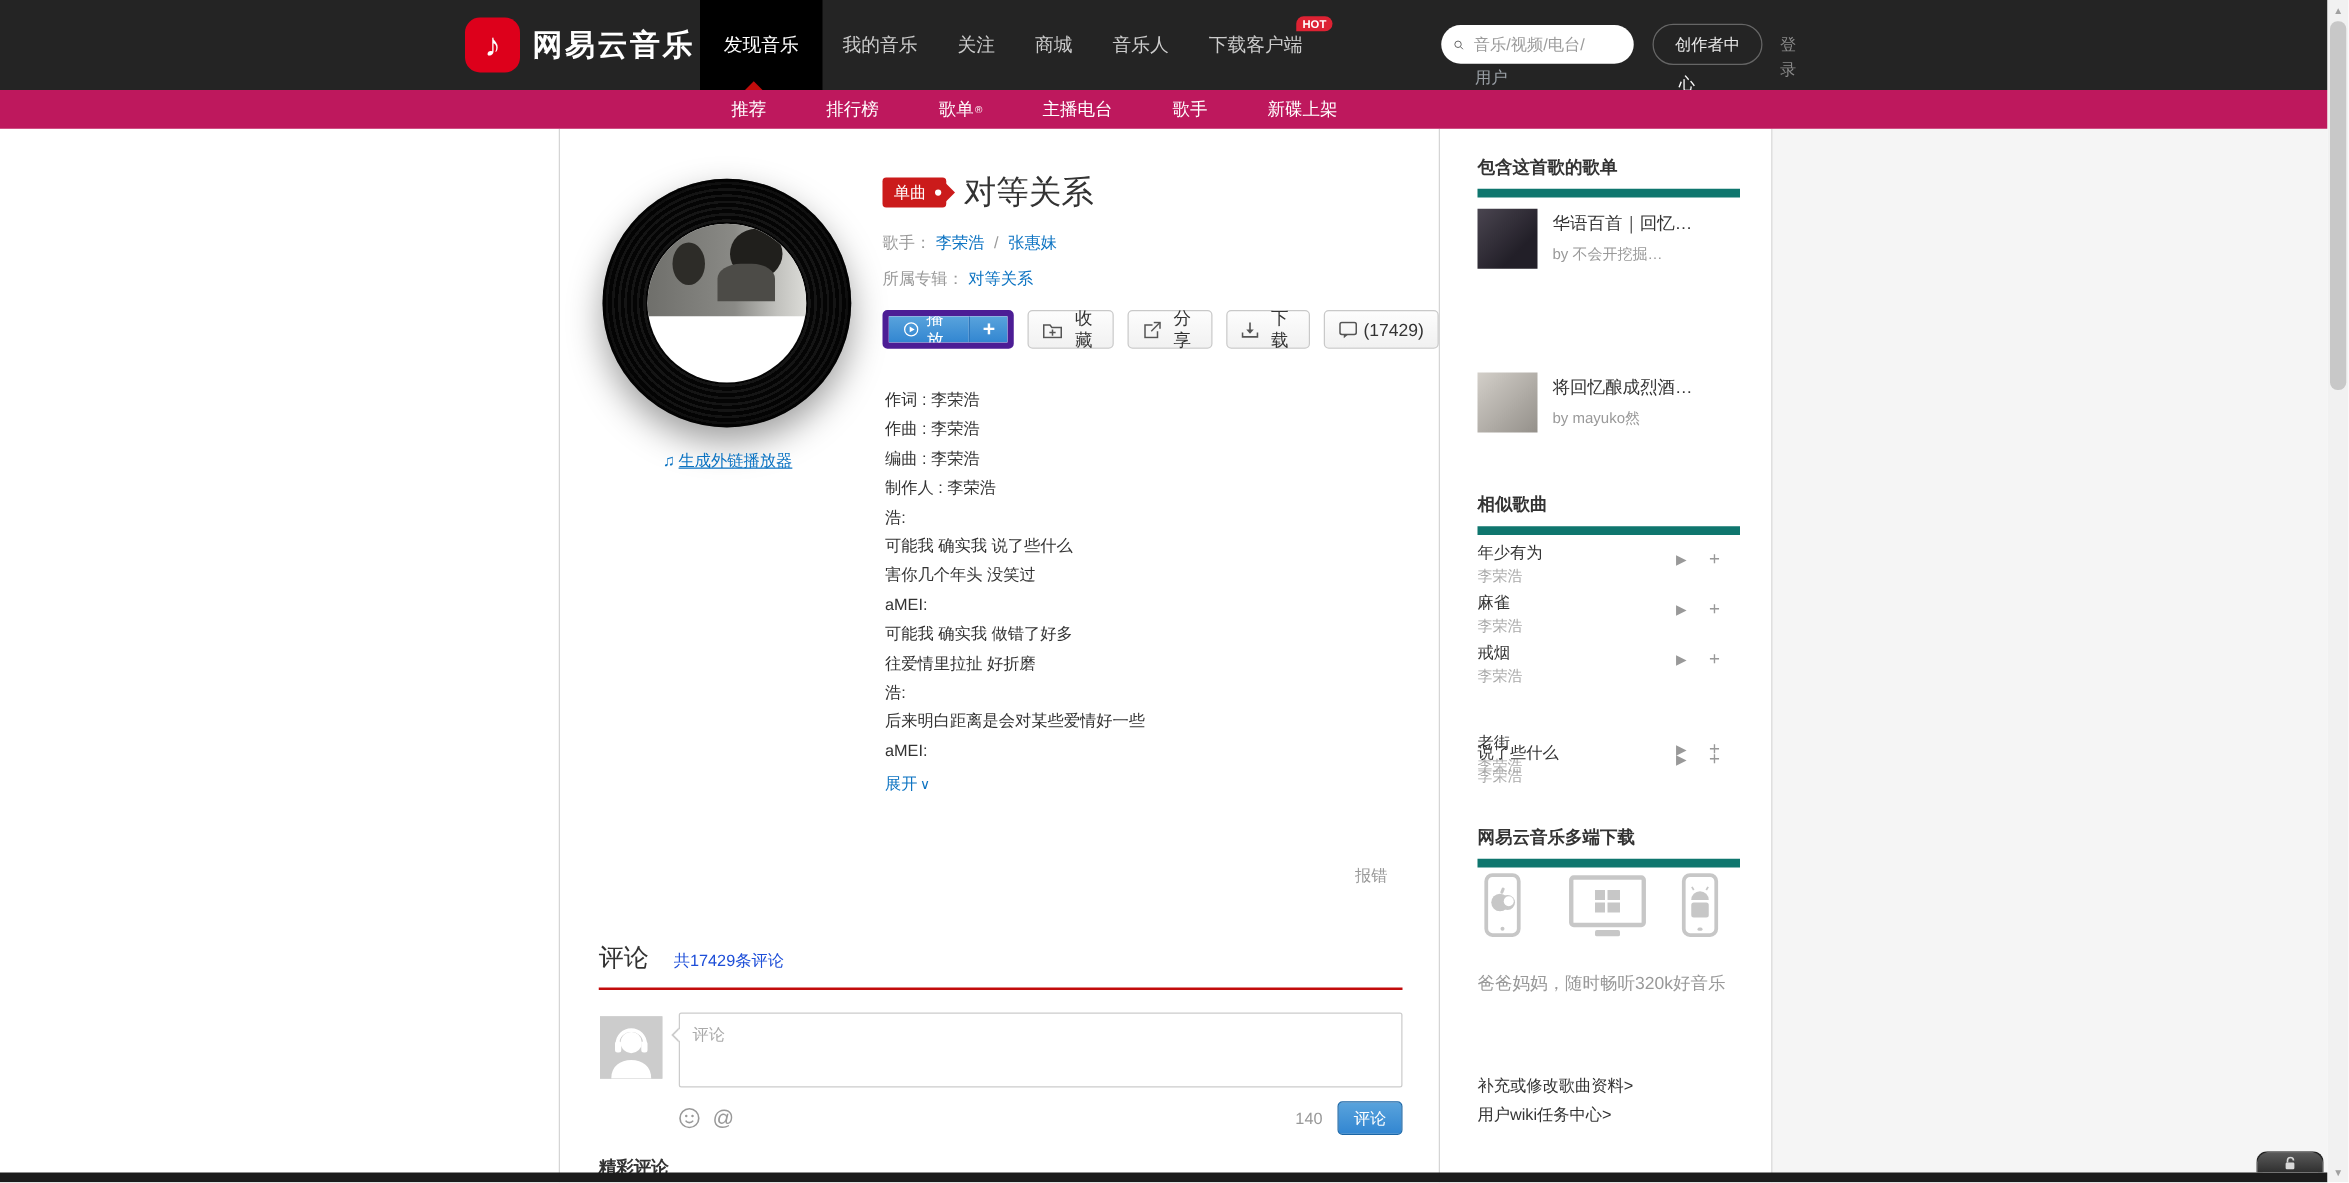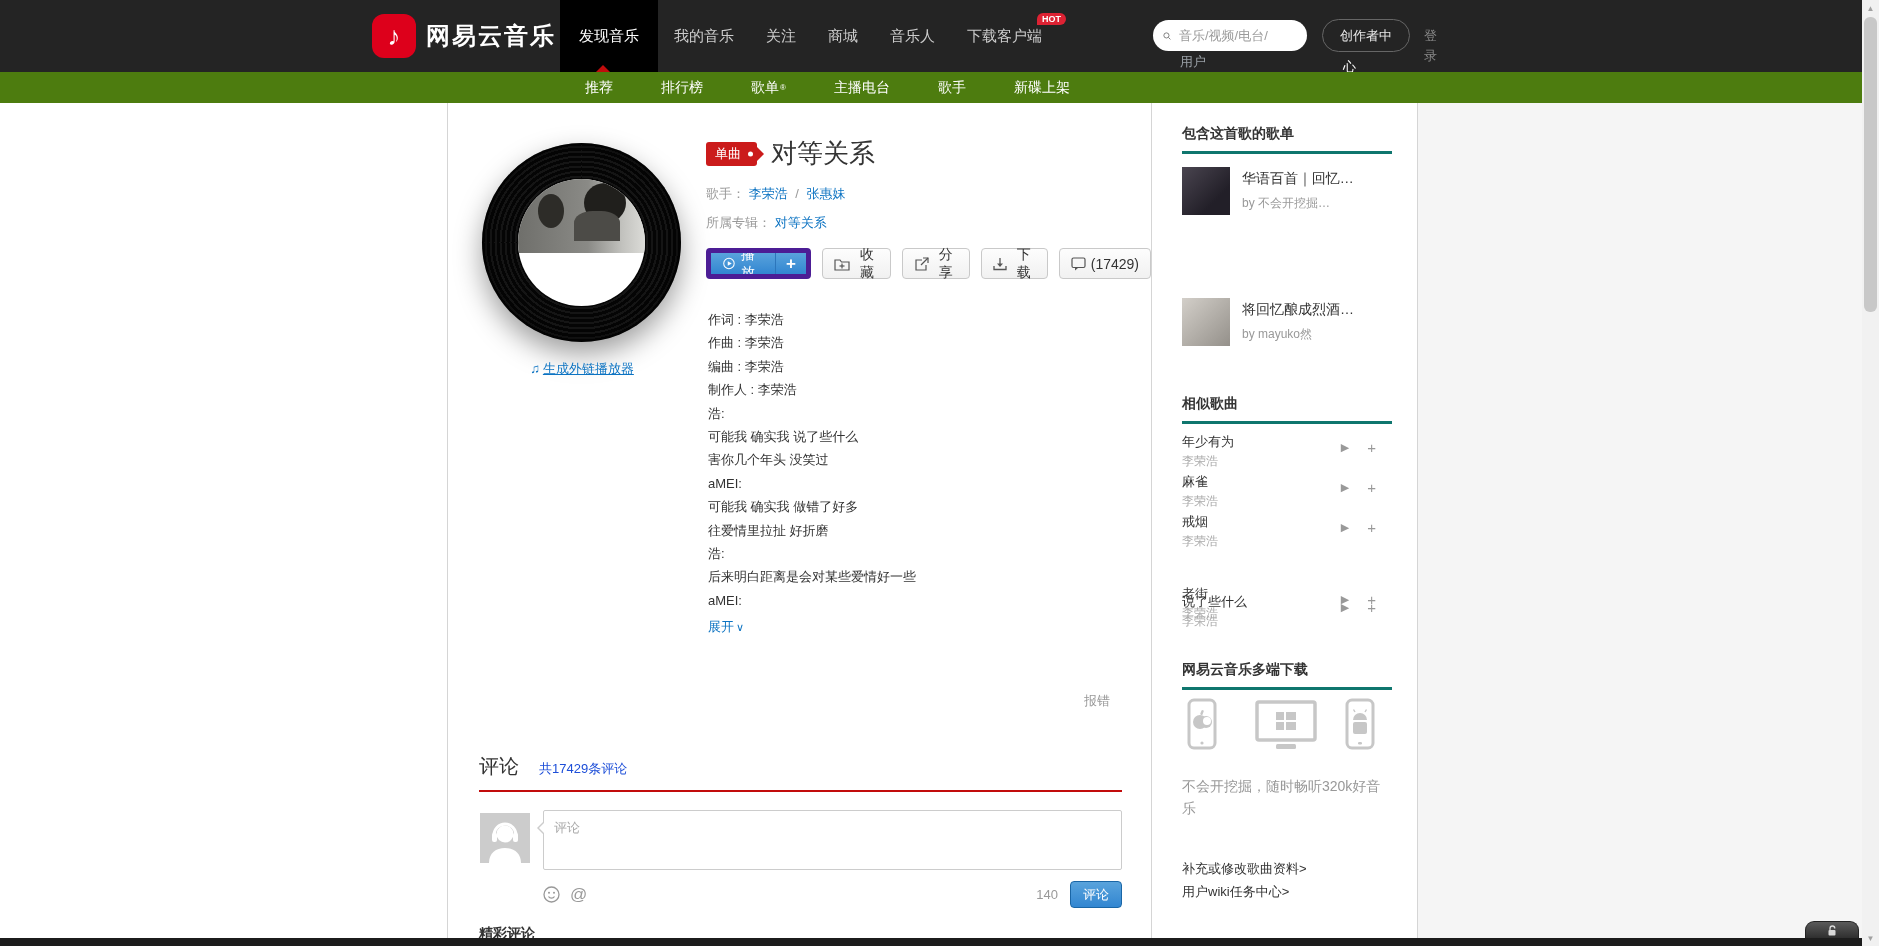--- a/index.html
+++ b/index.html
@@ -19,21 +19,21 @@
   .searchwrap{position:absolute;left:1153px;top:20px;width:154px;}
   .searchbox{display:flex;align-items:center;width:154px;height:31px;border-radius:16px;background:#fff;padding:0 10px;gap:6px;overflow:hidden;}
   .searchbox input{border:none;outline:none;width:120px;font-size:13px;color:#7f1d1d;background:transparent;}
   .searchbox input::placeholder{color:#9b9b9b;}
   .search-overflow{position:absolute;left:27px;top:33px;color:#9aa0a6;font-size:13px;}
   .creator{position:absolute;left:1322px;top:19px;width:88px;height:33px;border:1px solid#666;border-radius:17px;color:#e8e8e8;font-size:13px;display:flex;align-items:center;justify-content:center;cursor:pointer;}
   .creator-overflow{position:absolute;left:1343px;top:58px;color:#fff;font-size:13px;z-index:8;}
   .login{position:absolute;left:1424px;top:26px;color:#8a8a8a;font-size:13px;line-height:20px;cursor:pointer;text-align:center;}
 
   
-  .subnav{position:absolute;left:0;top:72px;width:1862px;height:31px;background:#4d7c0f;z-index:5;}
+  .subnav{position:absolute;left:0;top:72px;width:1862px;height:31px;background:#be185d;z-index:5;}
   .subnav-arrow{position:absolute;left:596px;top:-7px;width:0;height:0;border-left:7px solid transparent;border-right:7px solid transparent;border-bottom:7px solid #c20c0c;}
   .subnav ul{position:absolute;left:585px;top:0;height:31px;display:flex;gap:48px;list-style:none;margin:0;padding:0;}
   .subnav li{display:flex;align-items:center;color:#fff;font-size:14px;cursor:pointer;}
   .subnav sup{font-size:8px;margin-left:1px;line-height:0;}
 
   
   .gray-right{position:absolute;left:1418px;top:103px;width:444px;height:843px;background:#f5f5f5;}
   .content{position:absolute;left:447px;top:103px;width:971px;height:843px;background:#fff;border-left:1px solid #d5d5d5;border-right:1px solid #d5d5d5;}
   .main-col{position:absolute;left:0;top:0;width:704px;height:843px;border-right:1px solid #d5d5d5;}
   .side-col{position:absolute;left:734px;top:0;width:214px;height:843px;}
@@ -90,21 +90,21 @@
   .cbox::after{content:'';position:absolute;left:-10px;top:12px;border:6px solid transparent;border-right-color:#fff;}
   .cmt-tools{position:absolute;left:95px;top:778px;width:579px;display:flex;align-items:center;}
   .cmt-tools .ic{color:#999;margin-right:10px;cursor:pointer;display:inline-flex;align-items:center;}
   .cmt-tools .at{font-size:17px;}
   .cmt-tools .spacer{flex:1;}
   .charcount{color:#999;font-size:13px;margin-right:12px;}
   .btn-submit{height:27px;padding:0 12px;border:1px solid #1a66a6;border-radius:4px;background:linear-gradient(#59a3dc,#3286d1);color:#fff;font-size:13px;cursor:pointer;}
   .hot-title{position:absolute;left:31px;top:822px;font-size:14px;font-weight:bold;color:#333;}
 
   
-  .side-sec-title{font-weight:bold;font-size:14px;color:#333;padding-bottom:8px;border-bottom:3px solid #0f766e;}
+  .side-sec-title{font-weight:bold;font-size:14px;color:#333;padding-bottom:8px;border-bottom:7px solid #0f766e;}
   .s1{position:absolute;left:0;top:22px;width:210px;}
   .pl-item{position:absolute;left:0;width:214px;height:48px;cursor:pointer;}
   .pl-thumb{position:absolute;left:0;top:0;width:48px;height:48px;}
   .pl-thumb.t0{background:linear-gradient(135deg,#4a4550 0%,#221f28 70%);}
   .pl-thumb.t1{background:linear-gradient(135deg,#7c1d2c 0%,#c33 45%,#1d0d14 100%);}
   .pl-thumb.t2{background:linear-gradient(135deg,#d3cfc9 0%,#94908a 100%);}
   .pl-text{position:absolute;left:60px;top:3px;width:152px;}
   .pl-title{font-size:14px;color:#333;white-space:nowrap;overflow:hidden;}
   .pl-by{font-size:12px;color:#999;margin-top:7px;white-space:nowrap;overflow:hidden;}
   .s2-title{position:absolute;left:0;top:292px;width:210px;}
@@ -433,21 +433,21 @@
             <rect x="2" y="2" width="26" height="48" rx="5" fill="none" stroke="#c7c7c7" stroke-width="3"></rect>
             <path d="M8 22 a7 7 0 0 1 14 0 z" fill="#c7c7c7"></path>
             <line x1="10" y1="14" x2="8.5" y2="11.5" stroke="#c7c7c7" stroke-width="1.4"></line>
             <line x1="20" y1="14" x2="21.5" y2="11.5" stroke="#c7c7c7" stroke-width="1.4"></line>
             <rect x="8" y="24" width="14" height="12" rx="2" fill="#c7c7c7"></rect>
             <rect x="13" y="44" width="4" height="2.6" rx="1.3" fill="#c7c7c7"></rect>
           </svg>
         </span>
       </div>
 
-      <div class="dl-desc">不会开挖掘，随时畅听320k好音乐</div>
+      <div class="dl-desc">爸爸妈妈，随时畅听320k好音乐</div>
       <div class="side-link" style="top:757px;">补充或修改歌曲资料&gt;</div>
       <div class="side-link" style="top:780px;">用户wiki任务中心&gt;</div>
     </aside>
   </main>
 
   <div class="playerbar"></div>
   <div class="locktab">
     <svg width="12" height="11" viewBox="0 0 12 11">
       <path d="M4 5 V3.4 a2.4 2.4 0 0 1 4.8 0" fill="none" stroke="#d9d9d9" stroke-width="1.3"></path>
       <rect x="2.5" y="5" width="7" height="5.4" rx="1" fill="#d9d9d9"></rect>

